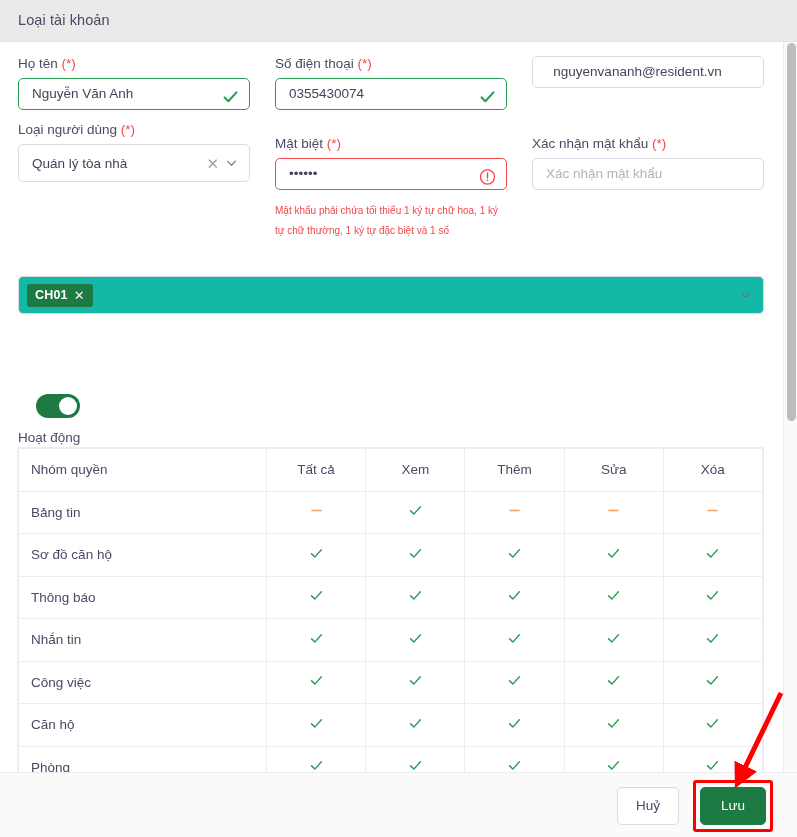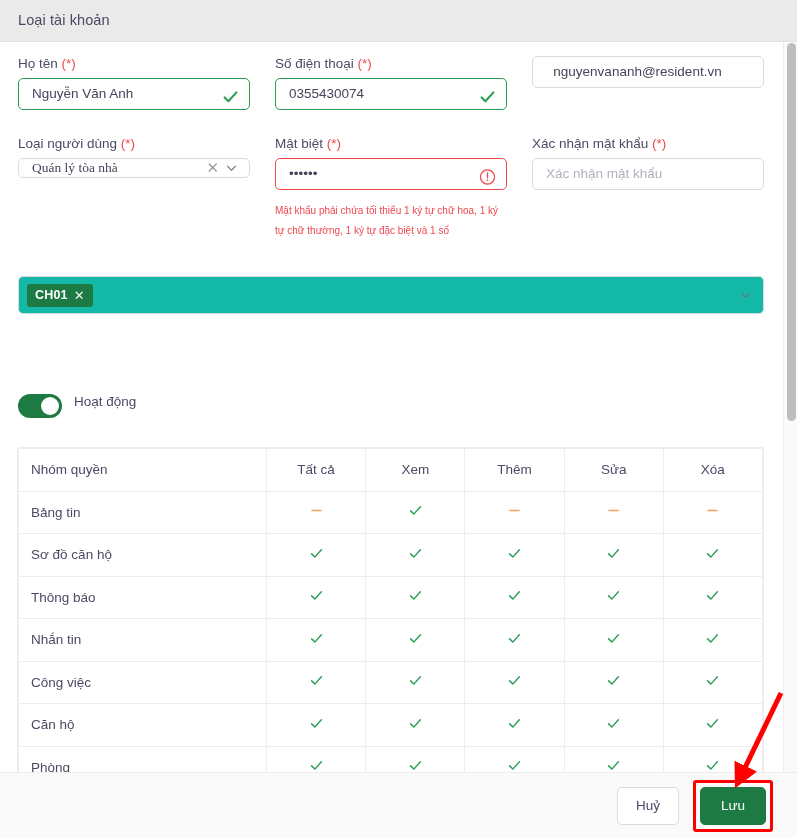--- a/index.html
+++ b/index.html
@@ -110,31 +110,30 @@
     margin-top: 5px;
     font-size: 10px;
     line-height: 19.5px;
     color: #f0474b;
     width: 232px;
   }
 
   
   .select-box {
     position: relative;
-    height: 20px;
+    height: 38px;
     border: 1px solid #d9dbe3;
     border-radius: 5px;
     background: #fff;
     display: flex;
     align-items: center;
     padding: 0 52px 0 13px;
     font-size: 13.5px;
     color: #44445a;
     cursor: pointer;
-    font-family: Liberation Serif, serif;
   }
   .sel-clear {
     position: absolute; right: 30px; top: 50%;
     transform: translateY(-50%);
     color: #9a9cab; font-size: 15px; line-height: 1;
     cursor: pointer;
   }
   .sel-caret {
     position: absolute; right: 11px; top: 50%;
     transform: translateY(-50%);
@@ -165,21 +164,21 @@
     font-size: 12.5px;
     font-weight: bold;
     letter-spacing: .2px;
   }
   .tag-x { font-size: 13px; font-weight: normal; opacity: .92; cursor: pointer; }
 
   
   .toggle-row {
     position: absolute;
     left: 18px; top: 352px;
-    display: flex; align-items: flex-start; gap: 12px;
+    display: flex; align-items: flex-end; gap: 12px; flex-direction: column;
   }
   .toggle {
     width: 44px; height: 24px;
     border-radius: 12px;
     background: #1d7a43;
     position: relative;
     cursor: pointer;
   }
   .toggle-knob {
     position: absolute;
@@ -315,21 +314,21 @@
           </span>
         </div>
       </div>
 
       <div class="field" style="left:532px; top:14px; width:232px;">
         <div class="input-wrap">
           <input class="input-box" type="text" style=" text-align: center;" value="nguyenvananh@resident.vn">
         </div>
       </div>
 
-      <div class="field" style="left:18px; top:94px; width:232px;">
+      <div class="field" style="left:18px; top:80px; width:232px;">
         <label class="flabel">
           <span>Loại người dùng</span>
           <span class="req">(*)</span>
         </label>
         <div class="select-box">
           <span>Quán lý tòa nhà</span>
           <span class="sel-clear">✕</span>
           <span class="sel-caret">
             <svg width="13" height="13" viewBox="0 0 20 20">
                 <path d="M4 7 L10 13.5 L16 7" stroke="#6c6e7e" stroke-width="1.7" fill="none" stroke-linecap="round" stroke-linejoin="round"></path>

